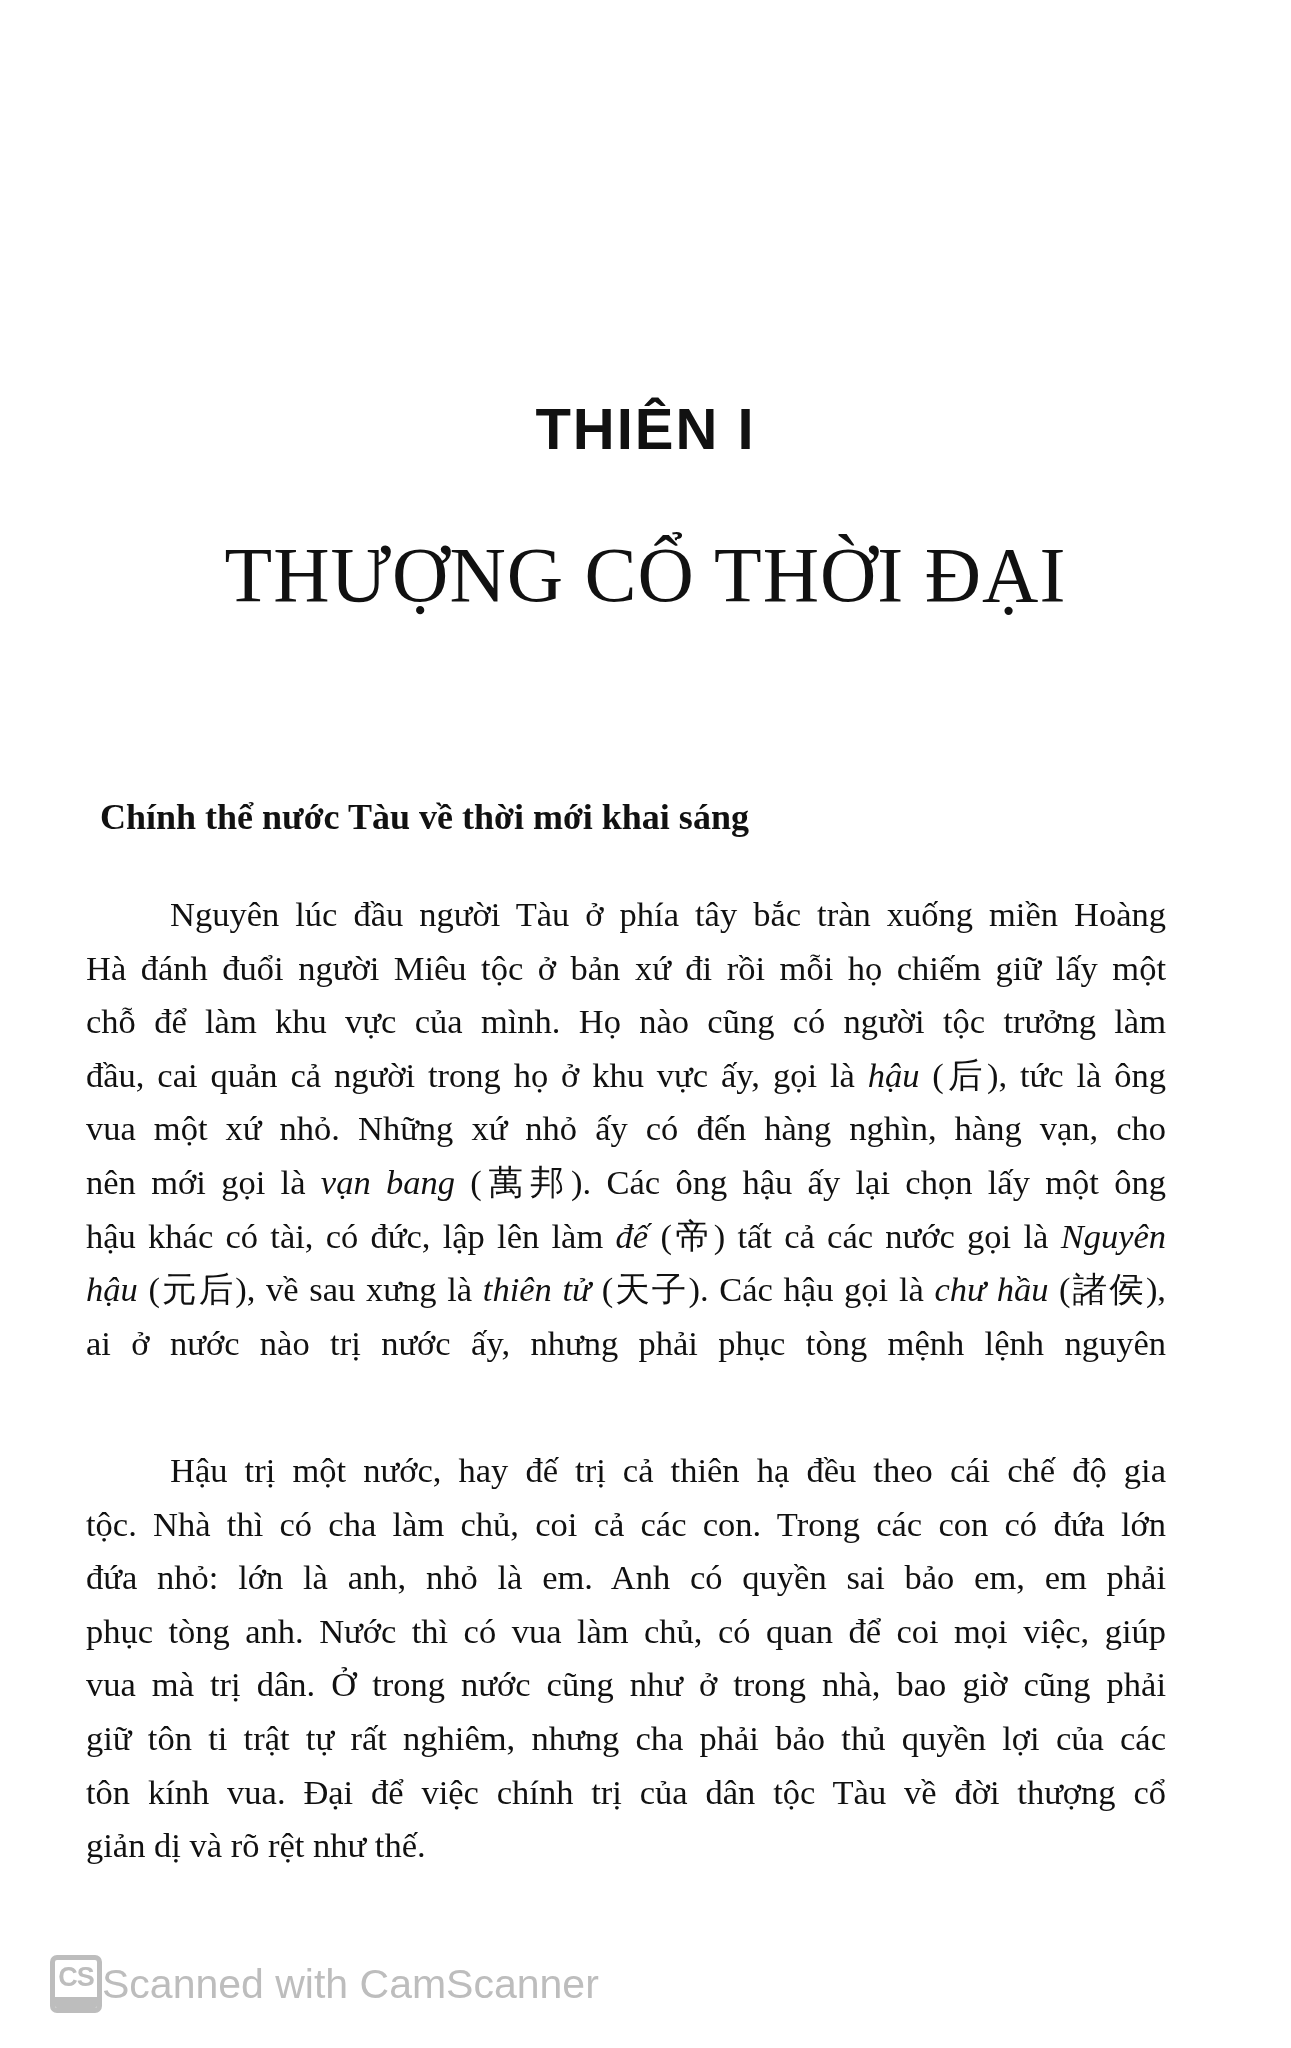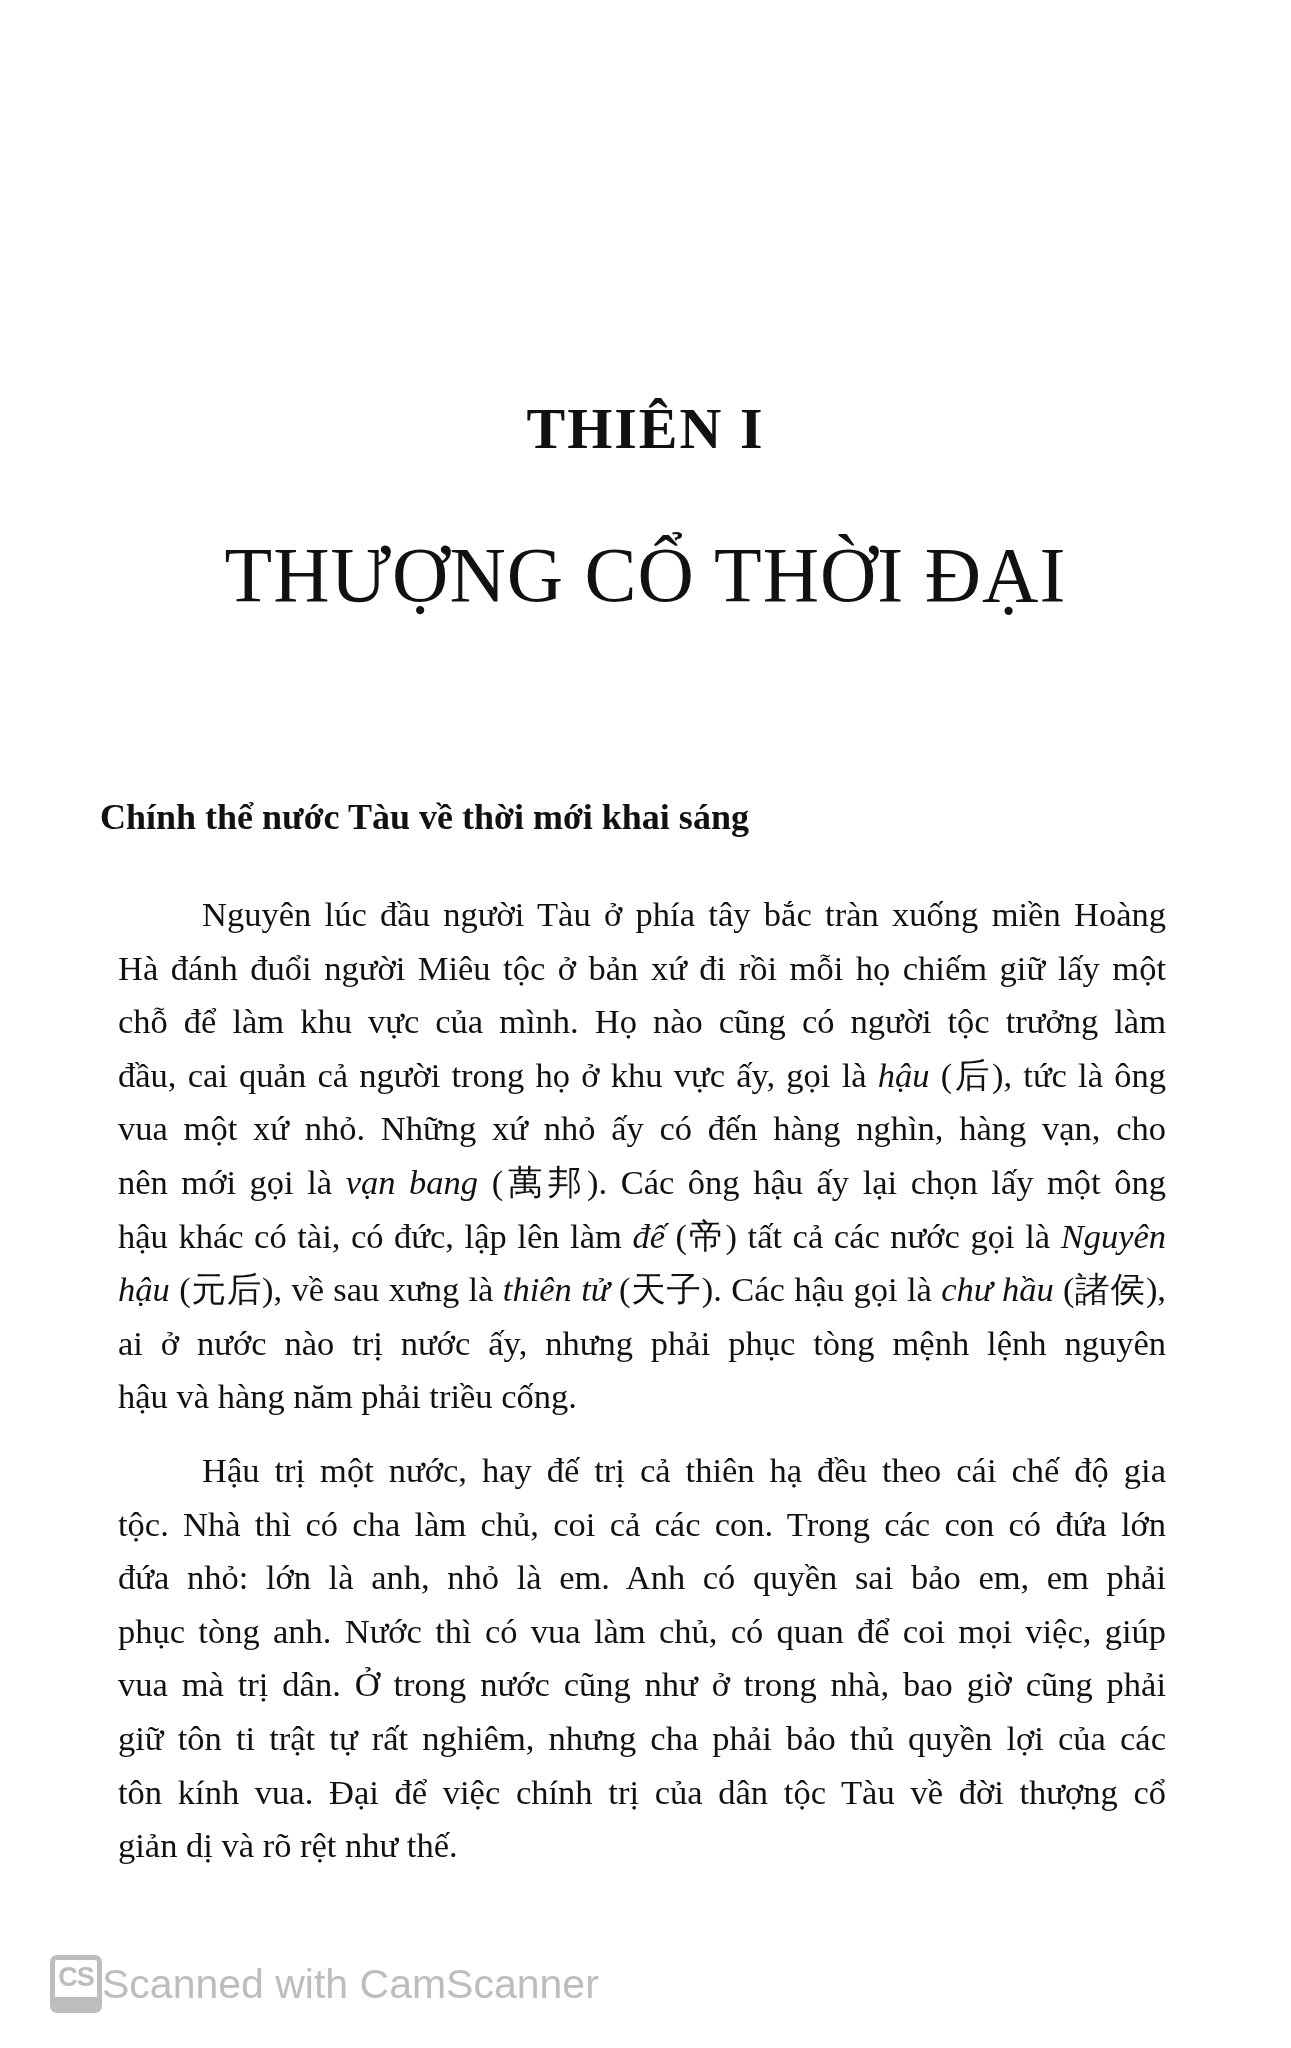--- a/index.html
+++ b/index.html
@@ -1,21 +1,21 @@
 <!DOCTYPE html>
 <html><head>
   <meta charset="utf-8">
   <style>
     html, body { margin: 0; padding: 0; background: #ffffff; }
     body { width: 1291px; height: 2048px; position: relative; overflow: hidden; color: #111111; font-family: "Liberation Serif", "DejaVu Serif", serif; }
-    .part-label { position: absolute; top: 395px; left: 0; width: 1291px; text-align: center; font-family: Liberation Serif, serif; font-weight: bold; font-size: 58px; letter-spacing: 2px; }
+    .part-label { position: absolute; top: 395px; left: 0; width: 1291px; text-align: center; font-family: Liberation Sans, sans-serif; font-weight: bold; font-size: 58px; letter-spacing: 2px; }
     .chapter-title { position: absolute; top: 530px; left: 0; width: 1291px; text-align: center; font-size: 78px; letter-spacing: 1px; }
     .section-heading { position: absolute; top: 796px; left: 100px; font-weight: bold; font-size: 36px; }
     .body { position: absolute; left: 86px; width: 1080px; font-size: 34.5px; line-height: 53.6px; }
-    .body .line { display: block; white-space: nowrap; text-align: justify; text-align-last: justify; height: 53.6px; margin-left: 32px; }
+    .body .line { display: block; white-space: nowrap; text-align: justify; text-align-last: justify; height: 53.6px; }
     .body .line.last { text-align-last: left; }
     .body .line.indent { padding-left: 84px; }
     .p1 { top: 888px; }
     .p2 { top: 1444px; }
     i { font-style: italic; }
     .watermark { position: absolute; top: 1955px; left: 50px; display: flex; align-items: center; color: #bdbdbd; font-family: "Liberation Sans", sans-serif; font-size: 41px; }
     .cs-logo { width: 52px; height: 58px; border: 5px solid #bdbdbd; border-radius: 7px; position: relative; box-sizing: border-box; overflow: hidden; }
     .cs-logo span { position: absolute; top: 2px; left: 0; width: 100%; text-align: center; font-size: 27px; font-weight: bold; color: #bdbdbd; letter-spacing: -1px; }
     .cs-logo::after { content: ""; position: absolute; left: 0; right: 0; bottom: 0; height: 11px; background: #bdbdbd; }
   </style>
@@ -29,21 +29,20 @@
 <div class="body p1">
     <span class="line indent">Nguyên lúc đầu người Tàu ở phía tây bắc tràn xuống miền Hoàng</span>
     <span class="line">Hà đánh đuổi người Miêu tộc ở bản xứ đi rồi mỗi họ chiếm giữ lấy một</span>
     <span class="line">chỗ để làm khu vực của mình. Họ nào cũng có người tộc trưởng làm</span>
     <span class="line">đầu, cai quản cả người trong họ ở khu vực ấy, gọi là <i>hậu</i> (后), tức là ông</span>
     <span class="line">vua một xứ nhỏ. Những xứ nhỏ ấy có đến hàng nghìn, hàng vạn, cho</span>
     <span class="line">nên mới gọi là <i>vạn bang</i> (萬邦). Các ông hậu ấy lại chọn lấy một ông</span>
     <span class="line">hậu khác có tài, có đức, lập lên làm <i>đế</i> (帝) tất cả các nước gọi là <i>Nguyên</i></span>
     <span class="line"><i>hậu</i> (元后), về sau xưng là <i>thiên tử</i> (天子). Các hậu gọi là <i>chư hầu</i> (諸侯),</span>
     <span class="line">ai ở nước nào trị nước ấy, nhưng phải phục tòng mệnh lệnh nguyên</span>
-    <span class="line last">hậu và hàng năm phải triều cống.</span>
   </div>
 <div class="body p2">
     <span class="line indent">Hậu trị một nước, hay đế trị cả thiên hạ đều theo cái chế độ gia</span>
     <span class="line">tộc. Nhà thì có cha làm chủ, coi cả các con. Trong các con có đứa lớn</span>
     <span class="line">đứa nhỏ: lớn là anh, nhỏ là em. Anh có quyền sai bảo em, em phải</span>
     <span class="line">phục tòng anh. Nước thì có vua làm chủ, có quan để coi mọi việc, giúp</span>
     <span class="line">vua mà trị dân. Ở trong nước cũng như ở trong nhà, bao giờ cũng phải</span>
     <span class="line">giữ tôn ti trật tự rất nghiêm, nhưng cha phải bảo thủ quyền lợi của các</span>
     <span class="line">tôn kính vua. Đại để việc chính trị của dân tộc Tàu về đời thượng cổ</span>
     <span class="line last">giản dị và rõ rệt như thế.</span>

